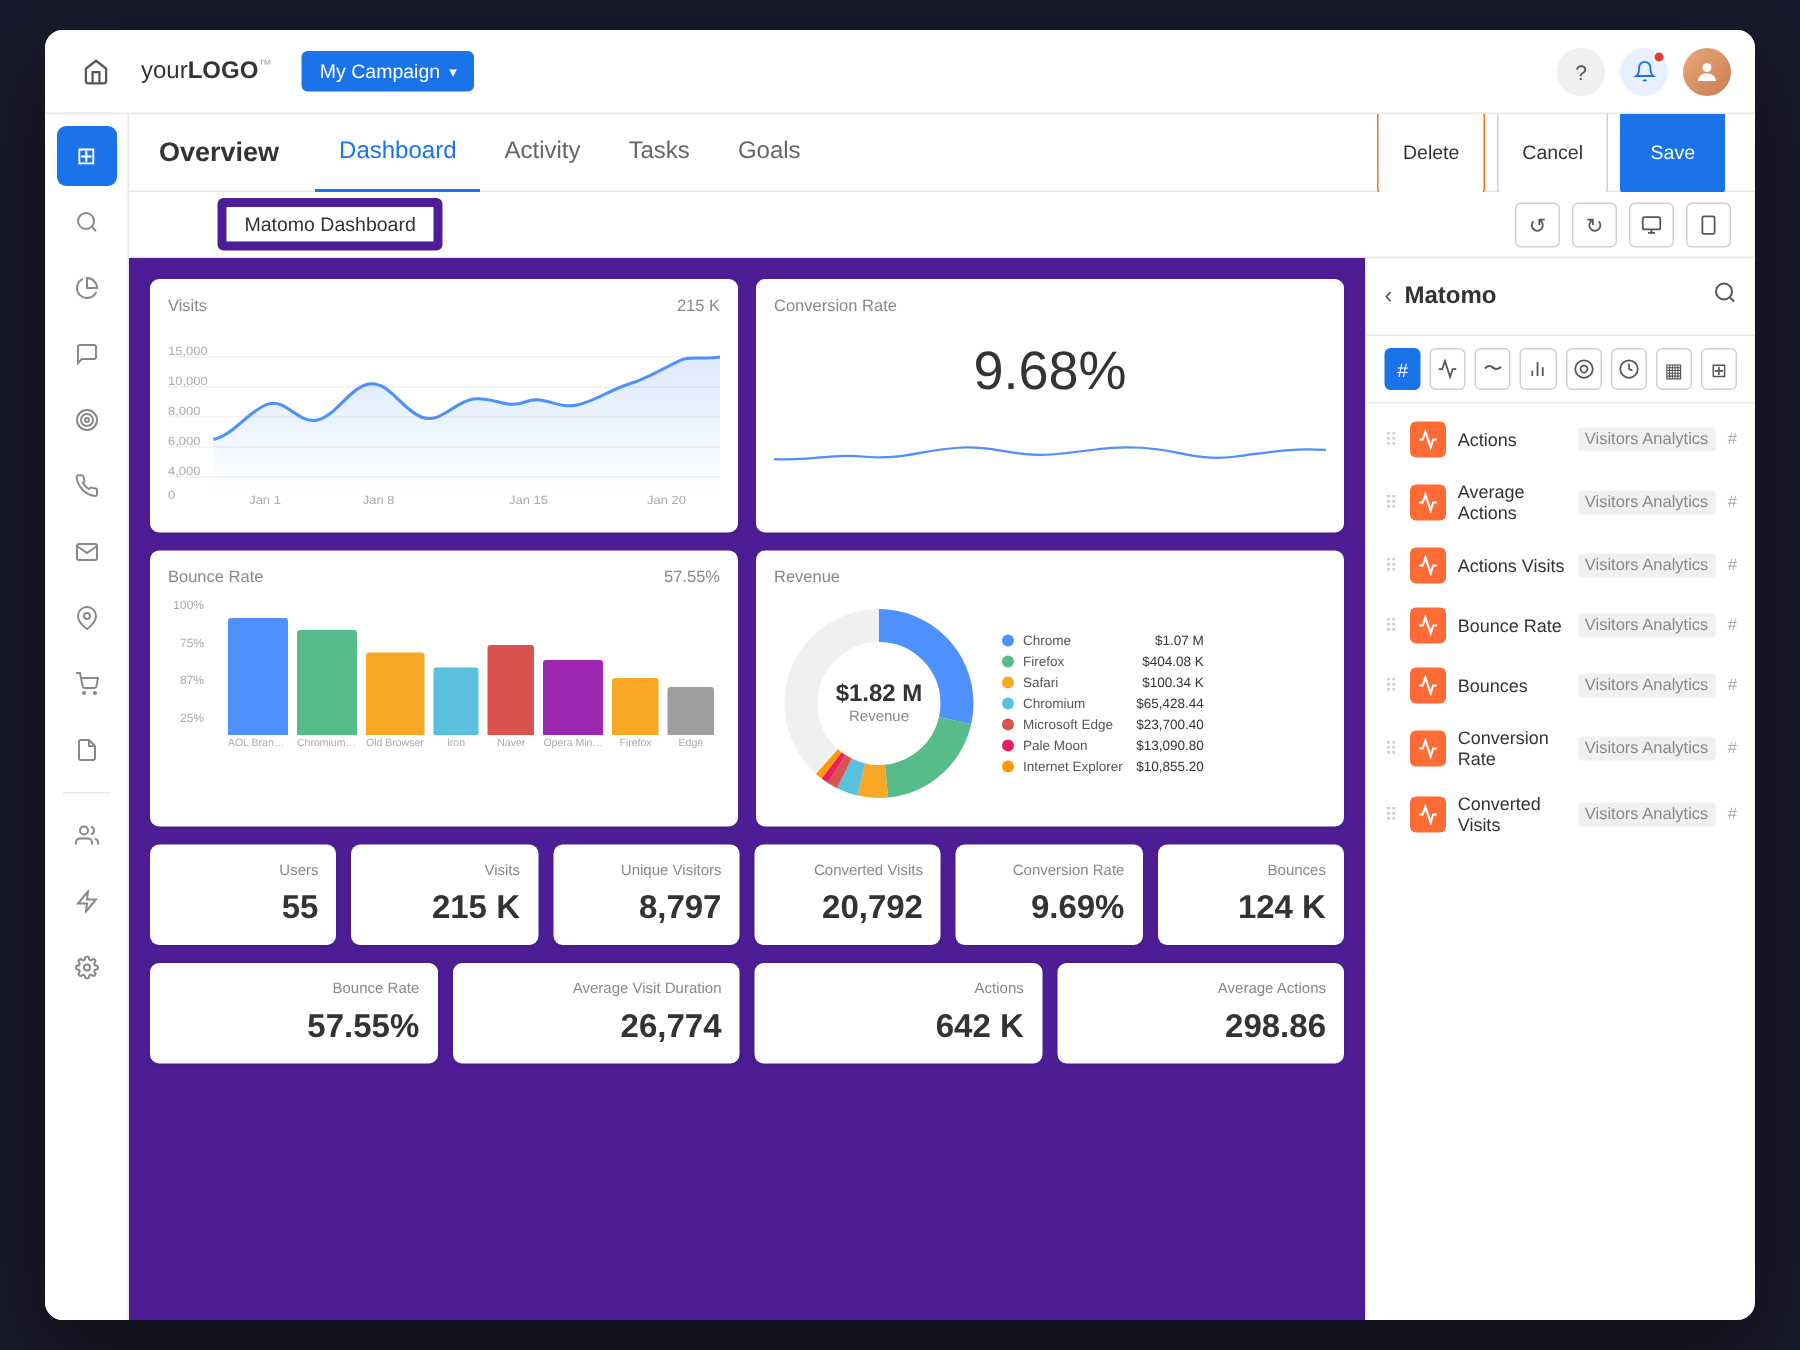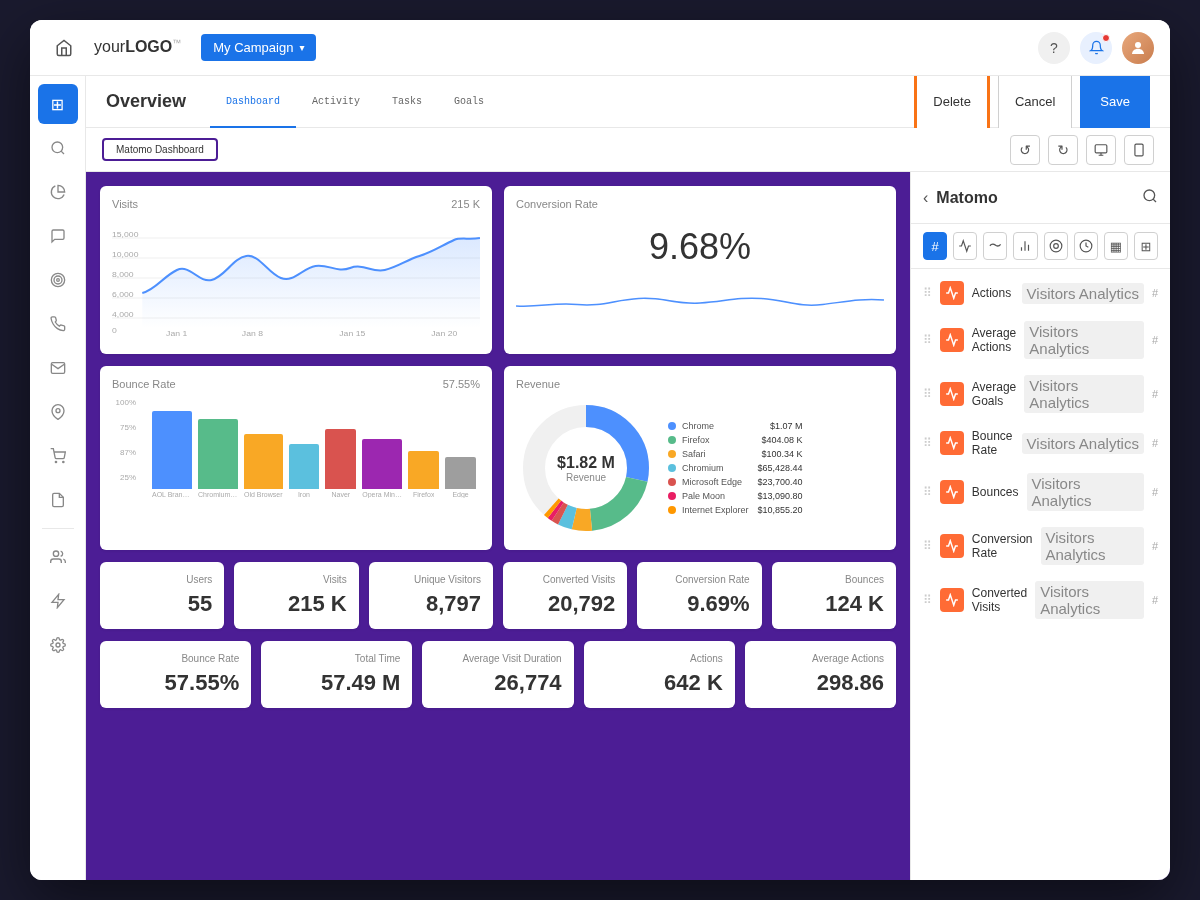--- a/index.html
+++ b/index.html
@@ -151,41 +151,40 @@
       display: flex;
       gap: 0;
       height: 100%;
       align-items: flex-end;
     }
     .tab-item {
       padding: 0 16px;
       height: 52px;
       display: flex;
       align-items: center;
-      font-size: 10px;
+      font-size: 16px;
       color: #666;
       cursor: pointer;
       border-bottom: 2px solid transparent;
       position: relative;
       top: 1px;
-      font-family: Liberation Mono, monospace;
     }
     .tab-item.active {
       color: #1a73e8;
       border-bottom: 2px solid #1a73e8;
       font-weight: 500;
     }
     .second-bar-actions {
       margin-left: auto;
       display: flex;
       gap: 8px;
     }
     .btn-delete {
       padding: 20px 16px;
-      border: 3px solid #f97316;
+      border: 1px solid #f97316;
       background: #fff;
       border-radius: 4px;
       font-size: 13px;
       cursor: pointer;
       color: #333;
     }
     .btn-cancel {
       padding: 6px 16px;
       border: 1px solid #d0d0d0;
       background: #fff;
@@ -209,26 +208,27 @@
       background: #fff;
       border-bottom: 1px solid #e8e8e8;
       display: flex;
       align-items: center;
       padding: 0 16px;
       flex-shrink: 0;
       gap: 12px;
     }
     .dashboard-name-tab {
       background: #fff;
-      border: 2px solid #4c1d95;
+      border: 6px solid #4c1d95;
       border-radius: 4px;
       padding: 4px 12px;
-      font-size: 10px;
+      font-size: 13px;
       color: #333;
       cursor: pointer;
+      margin-left: 43px;
     }
     .dashboard-tab-actions {
       margin-left: auto;
       display: flex;
       gap: 8px;
     }
     .dashboard-icon-btn {
       width: 30px; height: 30px;
       display: flex; align-items: center; justify-content: center;
       border: 1px solid #d0d0d0;
@@ -434,21 +434,21 @@
       display: flex; align-items: center; justify-content: center;
       flex-shrink: 0;
     }
     .widget-icon svg { width: 14px; height: 14px; }
     .widget-name {
       flex: 1;
       font-size: 12px;
       color: #333;
     }
     .widget-tag {
-      font-size: 15px;
+      font-size: 11px;
       color: #888;
       background: #f0f0f0;
       padding: 2px 5px;
       border-radius: 3px;
     }
     .widget-hash {
       font-size: 11px;
       color: #aaa;
     }
     
@@ -821,24 +821,20 @@
               <div class="metric-value">124 K</div>
             </div>
           </div>
 
           <div class="metrics-row">
             <div class="metric-card">
               <div class="metric-label">Bounce Rate</div>
               <div class="metric-value">57.55%</div>
             </div>
             <div class="metric-card">
-              <div class="metric-label">Total Time</div>
-              <div class="metric-value">57.49 M</div>
-            </div>
-            <div class="metric-card">
               <div class="metric-label">Average Visit Duration</div>
               <div class="metric-value">26,774</div>
             </div>
             <div class="metric-card">
               <div class="metric-label">Actions</div>
               <div class="metric-value">642 K</div>
             </div>
             <div class="metric-card">
               <div class="metric-label">Average Actions</div>
               <div class="metric-value">298.86</div>
@@ -910,21 +906,21 @@
               <span class="widget-tag">Visitors Analytics</span>
               <span class="widget-hash">#</span>
             </div>
             <div class="widget-item">
               <span class="widget-drag">⠿</span>
               <div class="widget-icon">
                 <svg viewBox="0 0 24 24" fill="none" stroke="white" stroke-width="2.5">
                     <polyline points="22 12 18 12 15 21 9 3 6 12 2 12"></polyline>
                   </svg>
               </div>
-              <span class="widget-name">Average Goals</span>
+              <span class="widget-name">Actions Visits</span>
               <span class="widget-tag">Visitors Analytics</span>
               <span class="widget-hash">#</span>
             </div>
             <div class="widget-item">
               <span class="widget-drag">⠿</span>
               <div class="widget-icon">
                 <svg viewBox="0 0 24 24" fill="none" stroke="white" stroke-width="2.5">
                     <polyline points="22 12 18 12 15 21 9 3 6 12 2 12"></polyline>
                   </svg>
               </div>

